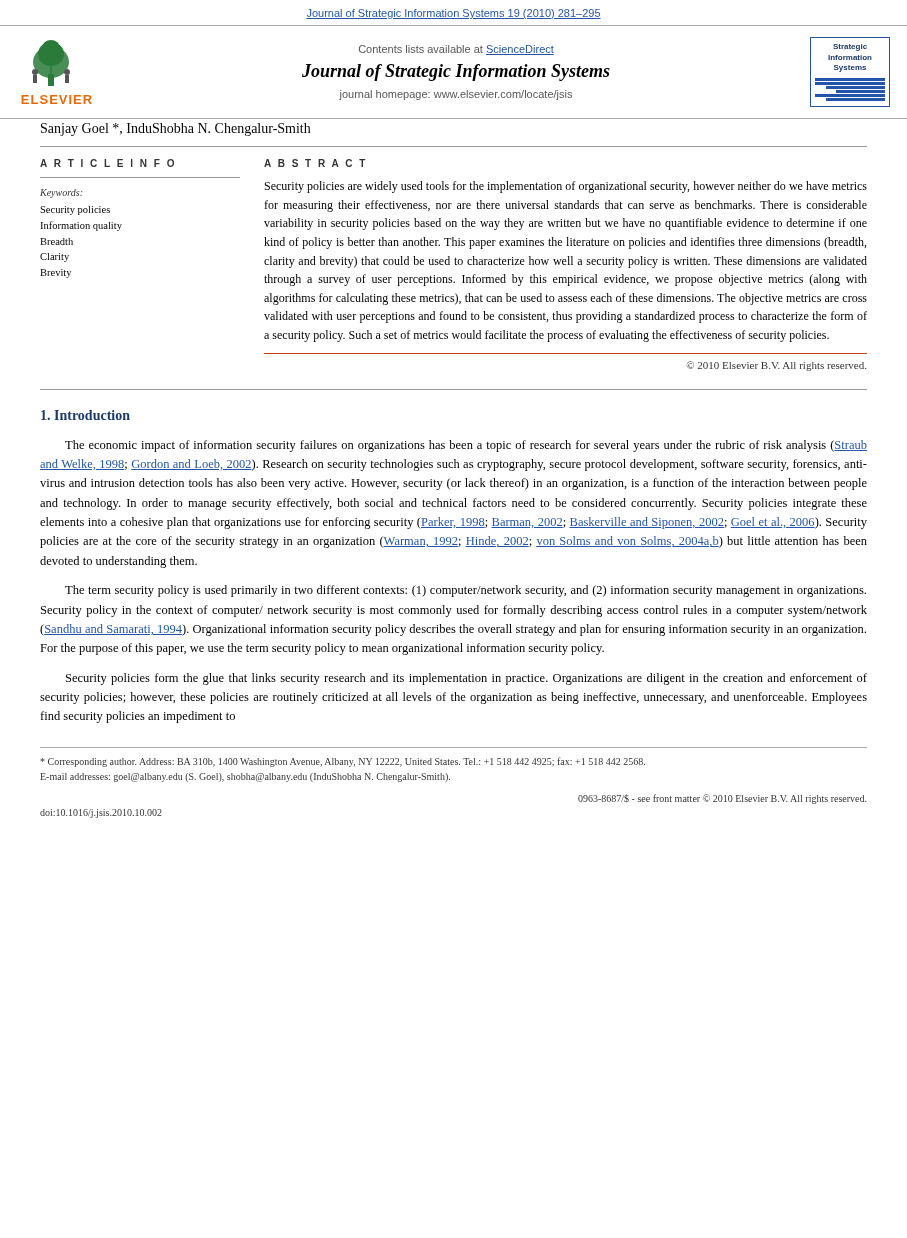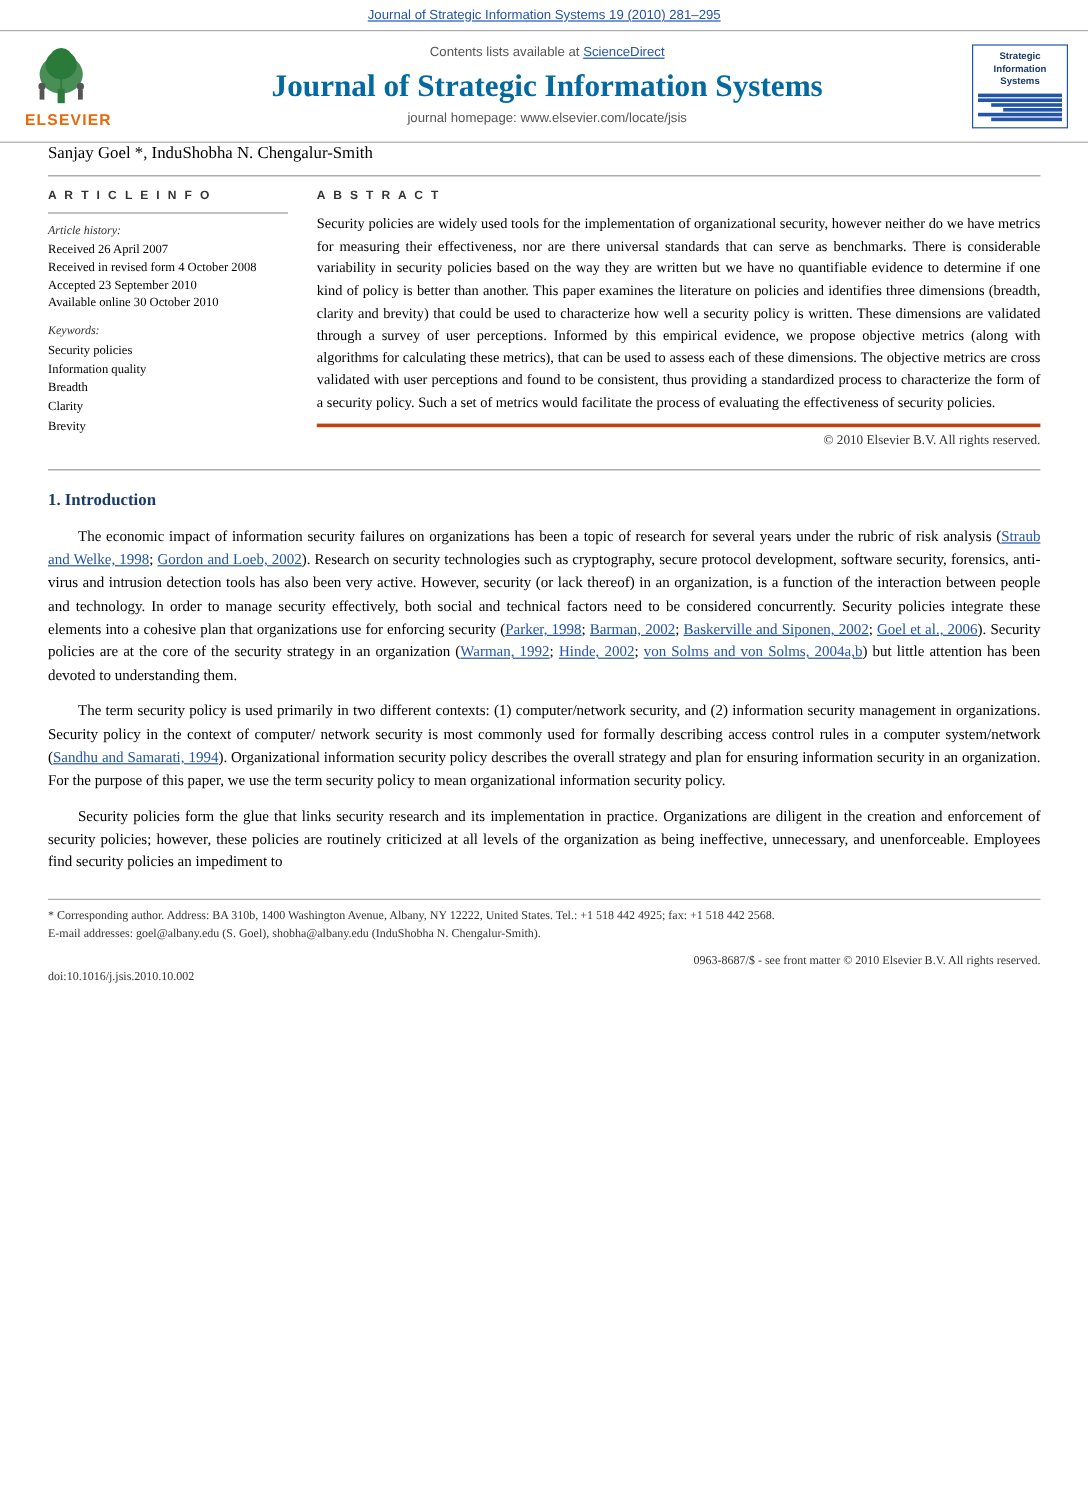--- a/index.html
+++ b/index.html
@@ -69,25 +69,26 @@
       font-family: Arial, sans-serif;
       margin-bottom: 4px;
     }
 
     .sciencedirect-link {
       color: #2255aa;
       text-decoration: underline;
     }
 
     .journal-title-header {
-      font-size: 26px;
-      font-weight: bold;
-      color: #0369a1;
+      font-size: 18px;
+      font-weight: bold;
+      color: #000000;
       font-family: 'Times New Roman', serif;
       line-height: 1.2;
+      font-style: italic;
     }
 
     .journal-homepage {
       font-size: 11px;
       color: #555;
       font-family: Arial, sans-serif;
       margin-top: 4px;
     }
 
     .journal-header-right {
@@ -226,21 +227,21 @@
       color: #000;
       text-align: justify;
     }
 
     .copyright-line {
       font-size: 11px;
       text-align: right;
       color: #333;
       margin-top: 8px;
       padding-top: 4px;
-      border-top: 3px solid #c2410c;
+      border-top: 1px solid #c2410c;
     }
 
     .body-divider {
       border: none;
       border-top: 1px solid #999;
       margin: 16px 0;
     }
 
     .section-heading {
       font-size: 14px;
@@ -353,27 +354,20 @@
 
 
   <hr class="divider">
 
   <div class="two-column">
 
     <div class="article-info">
       <div class="section-label">A R T I C L E   I N F O</div>
       <hr class="article-info-divider">
 
-      <div class="info-group">
-        <span class="info-label">Article history:</span>
-        <span class="info-value">Received 26 April 2007</span>
-        <span class="info-value">Received in revised form 4 October 2008</span>
-        <span class="info-value">Accepted 23 September 2010</span>
-        <span class="info-value">Available online 30 October 2010</span>
-      </div>
 
       <div class="info-group">
         <span class="keywords-label info-label">Keywords:</span>
         <span class="keyword-item">Security policies</span>
         <span class="keyword-item">Information quality</span>
         <span class="keyword-item">Breadth</span>
         <span class="keyword-item">Clarity</span>
         <span class="keyword-item">Brevity</span>
       </div>
     </div>

